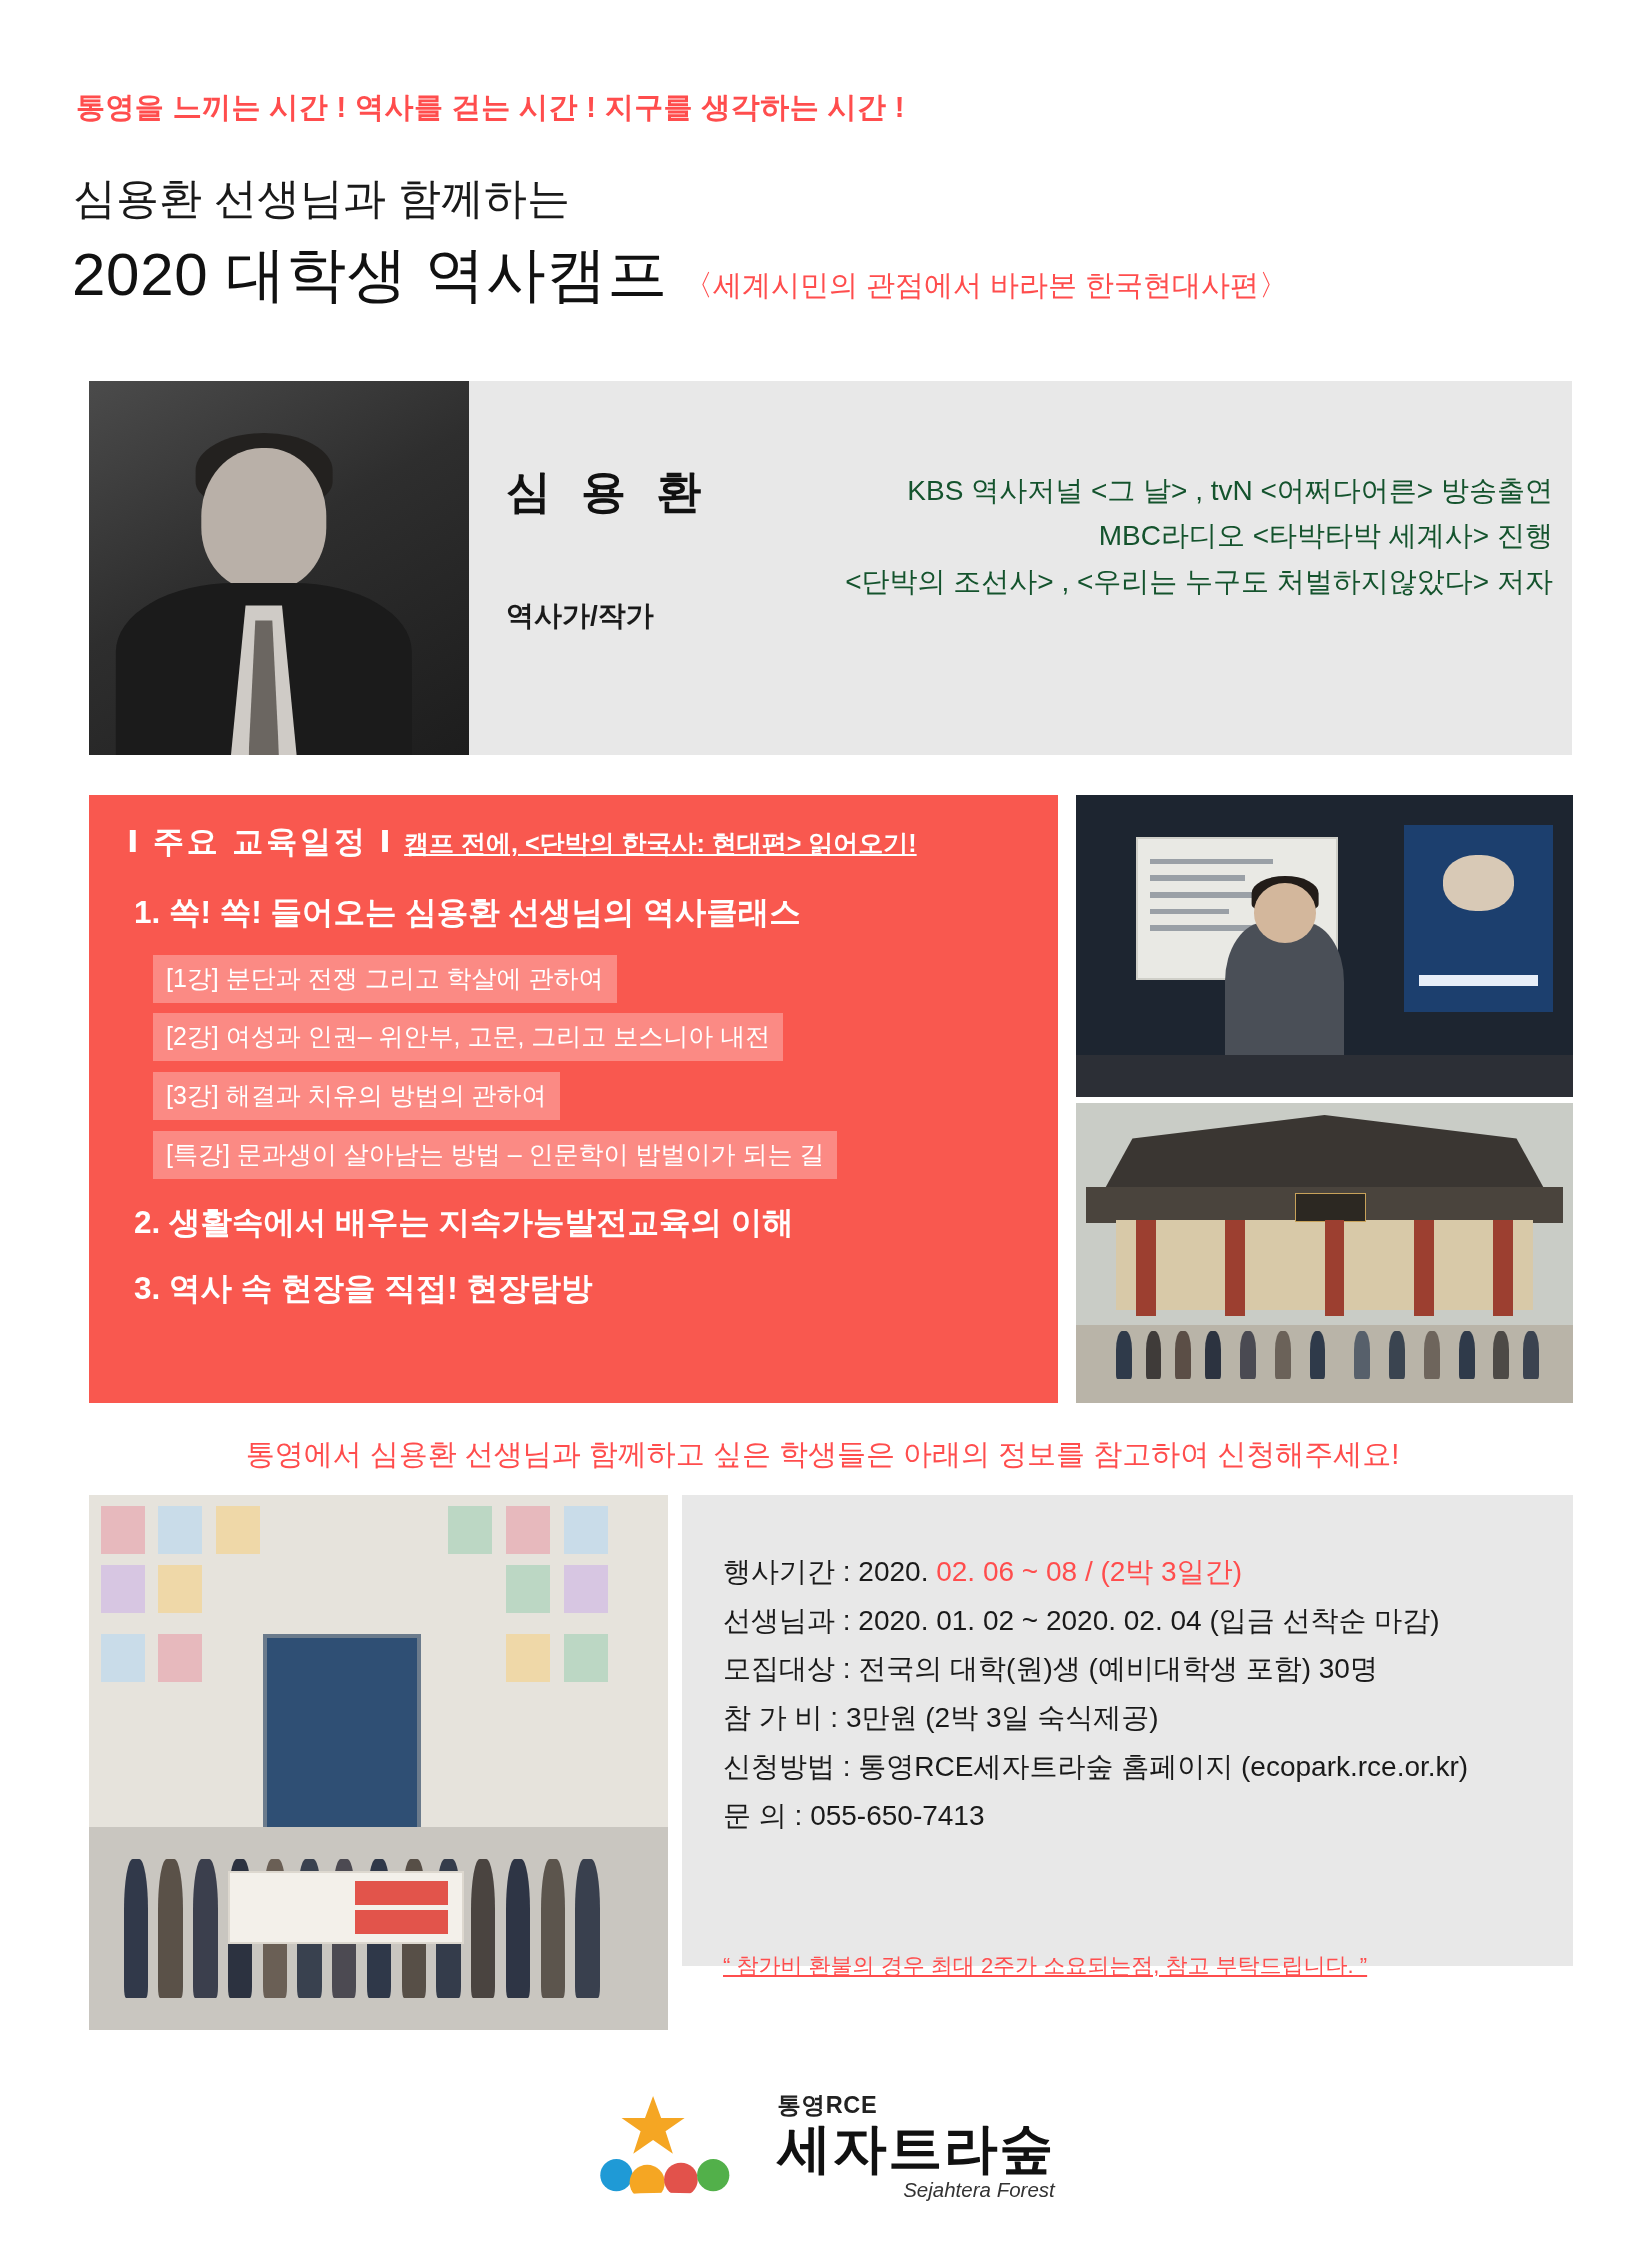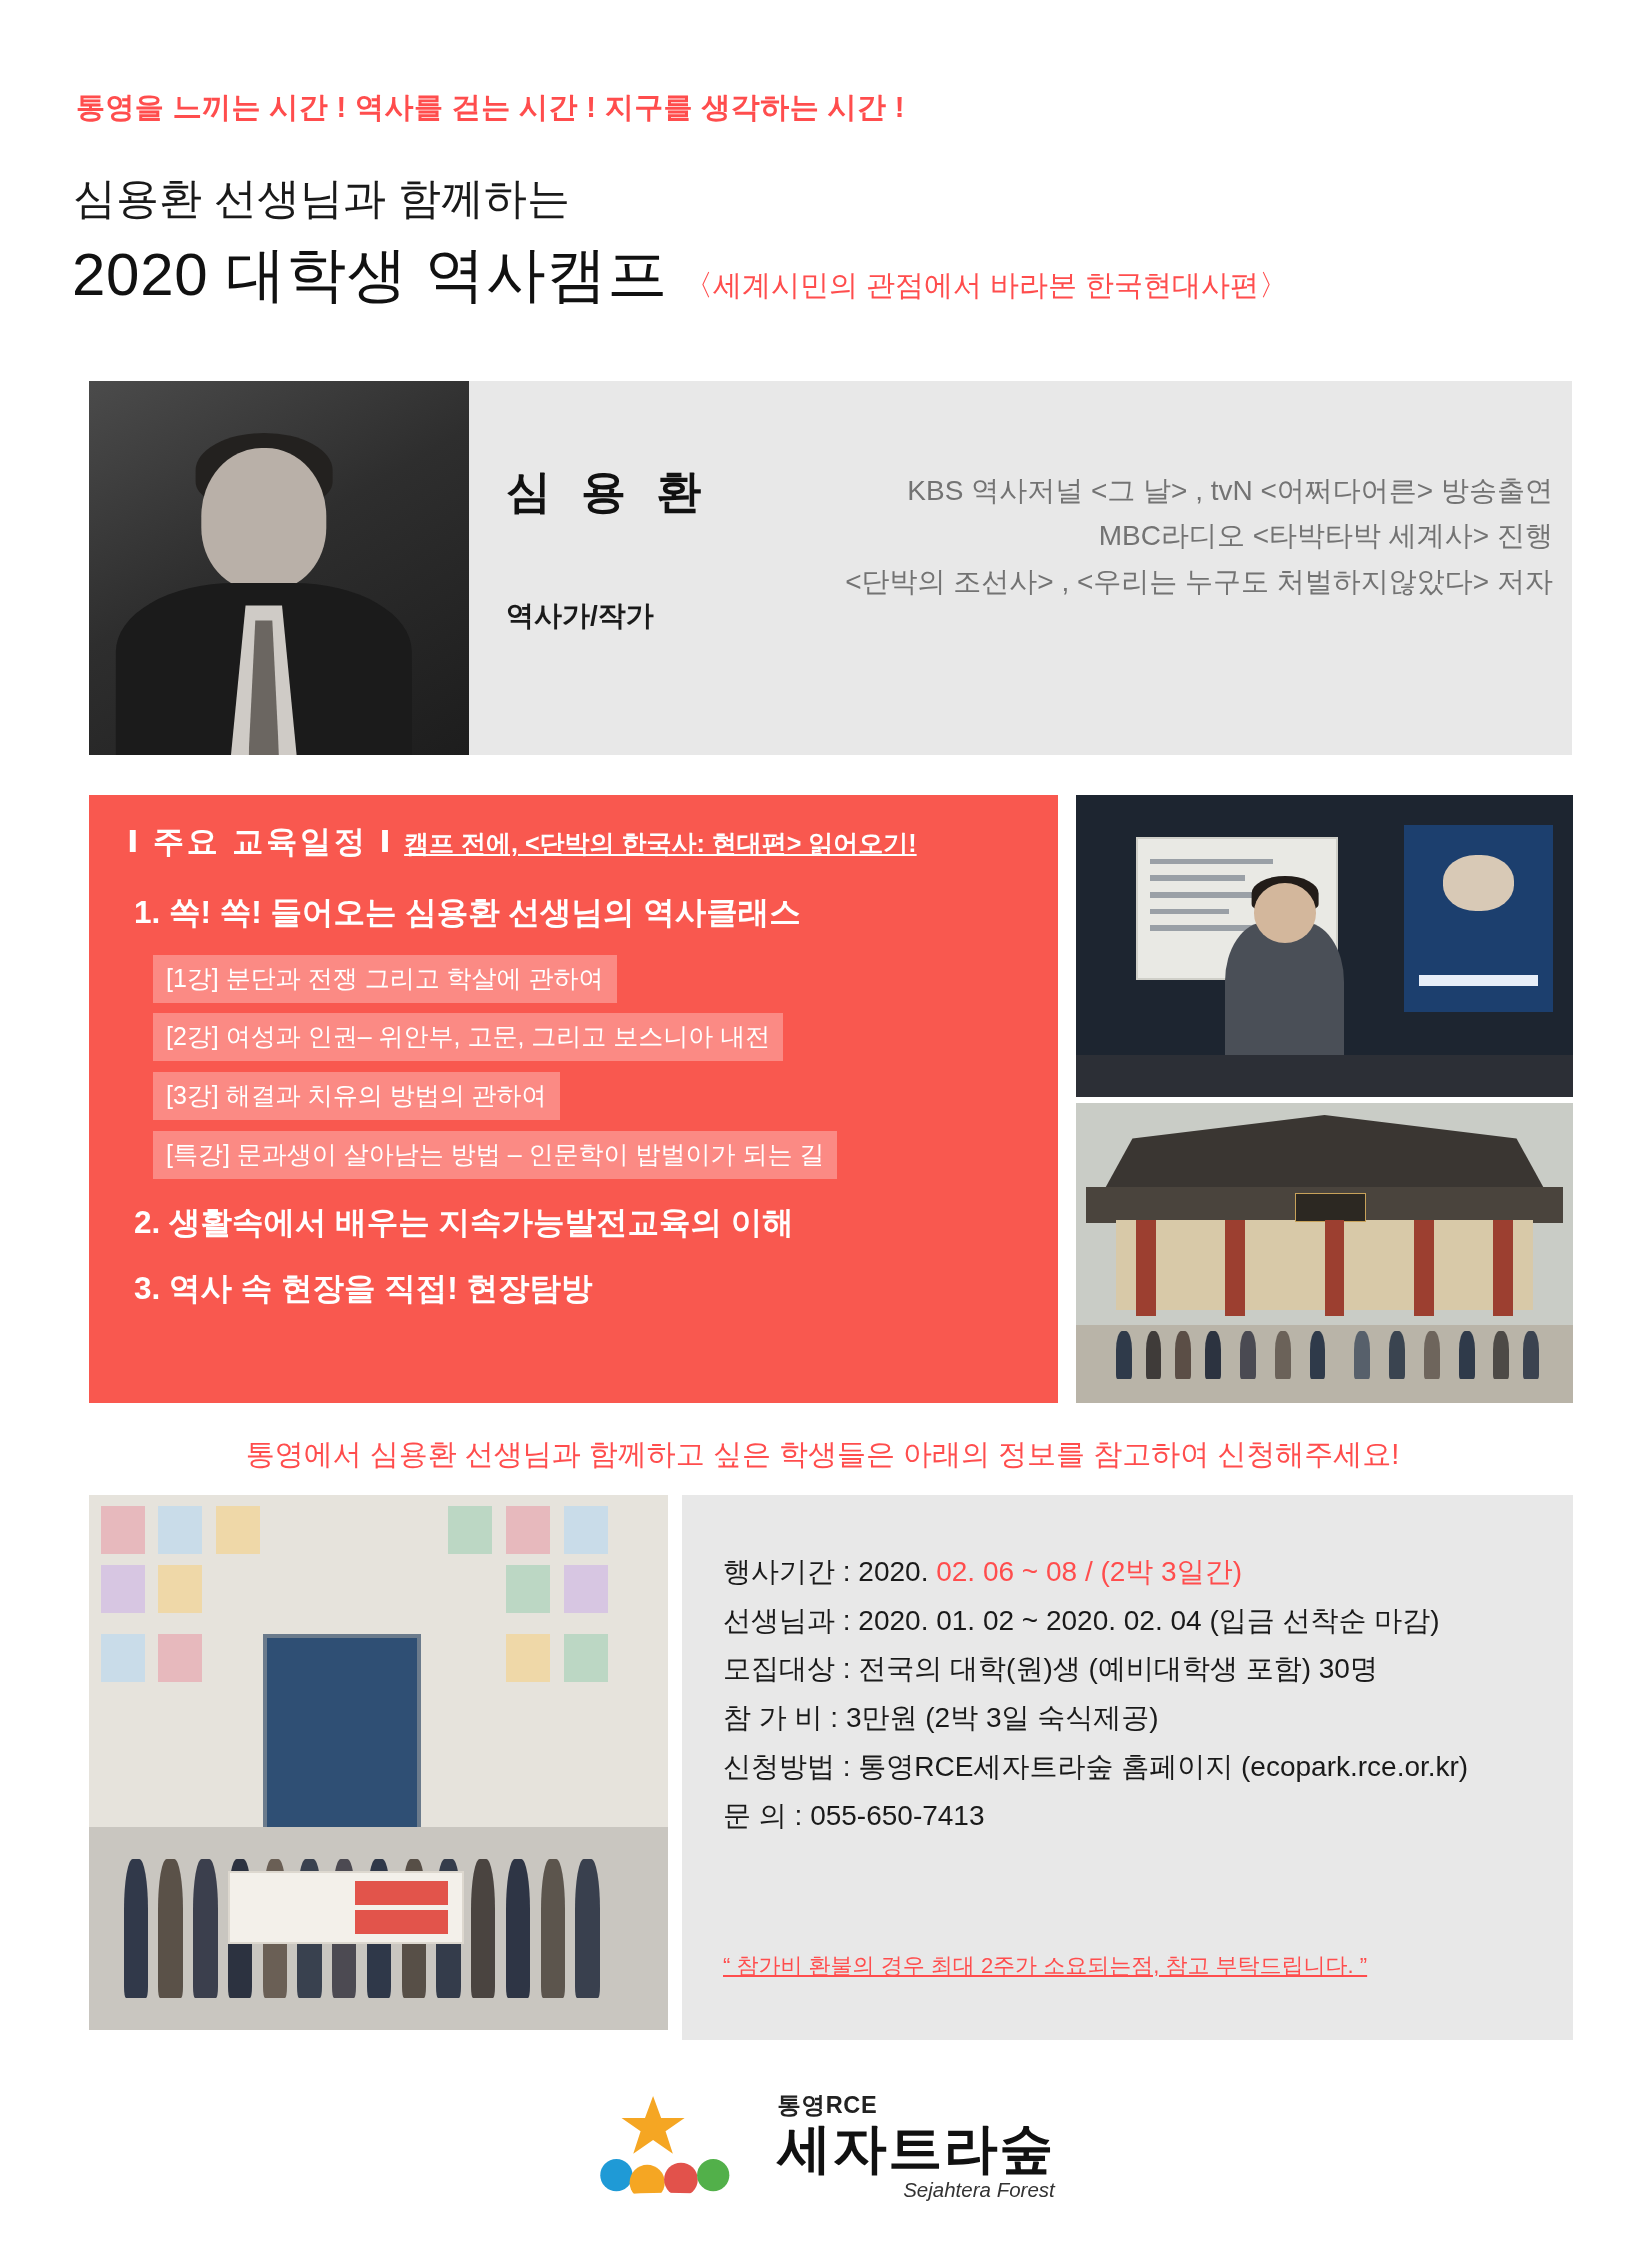--- a/index.html
+++ b/index.html
@@ -147,21 +147,21 @@
     color: #111;
   }
   .speaker-lines {
     position: absolute;
     left: 740px;
     top: 468px;
     width: 813px;
     text-align: right;
     font-size: 28px;
     line-height: 1.62;
-    color: #737373;
+    color: #14532d;
   }
   .speaker-role {
     position: absolute;
     left: 506px;
     top: 597px;
     font-size: 28px;
     color: #1a1a1a;
     font-weight: bold;
   }
 
@@ -355,21 +355,21 @@
     background:#f3f0ea; border:2.2px solid #ddd8cf;
   }
   .grp-scene .banner .b1 { position:absolute; right:6%; top:12%; width:40%; height:34%; background:#e2544b; }
   .grp-scene .banner .b2 { position:absolute; right:6%; bottom:12%; width:40%; height:34%; background:#e2544b; }
 
   .info-box {
     position: absolute;
     left: 682px;
     top: 1495px;
     width: 891px;
-    height: 545px;
+    height: 471px;
     background: #e8e8e8;
   }
   .info-list {
     position: absolute;
     left: 41px;
     top: 53px;
     font-size: 28px;
     line-height: 1.74;
     color: #1a1a1a;
   }

